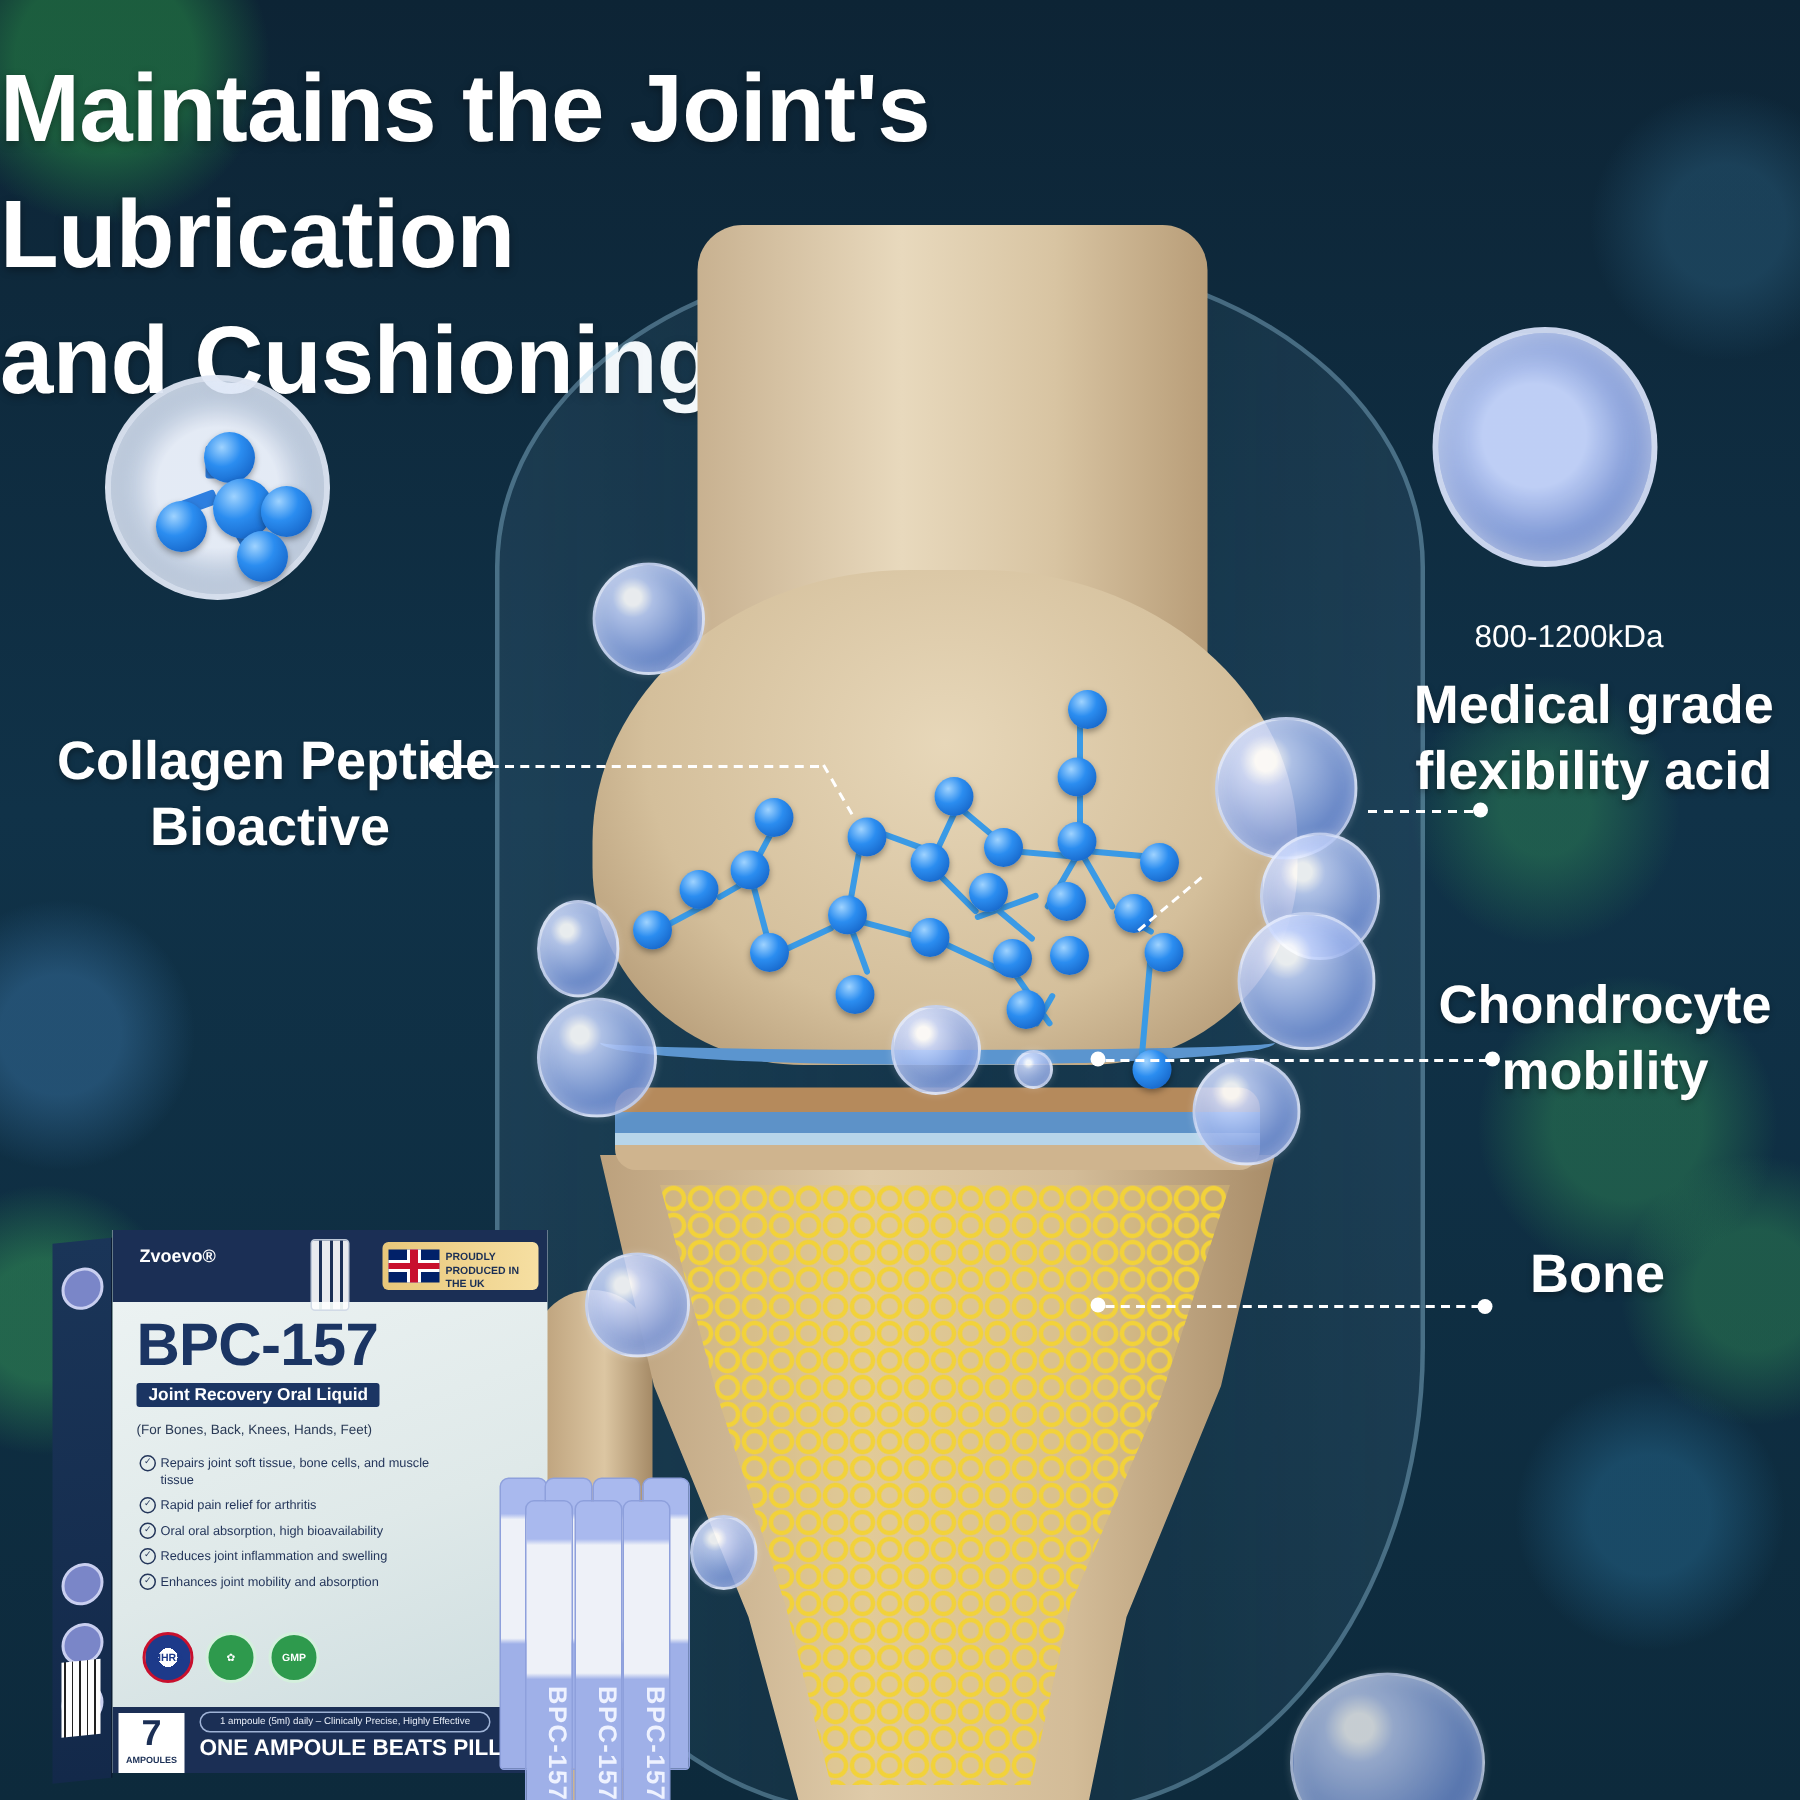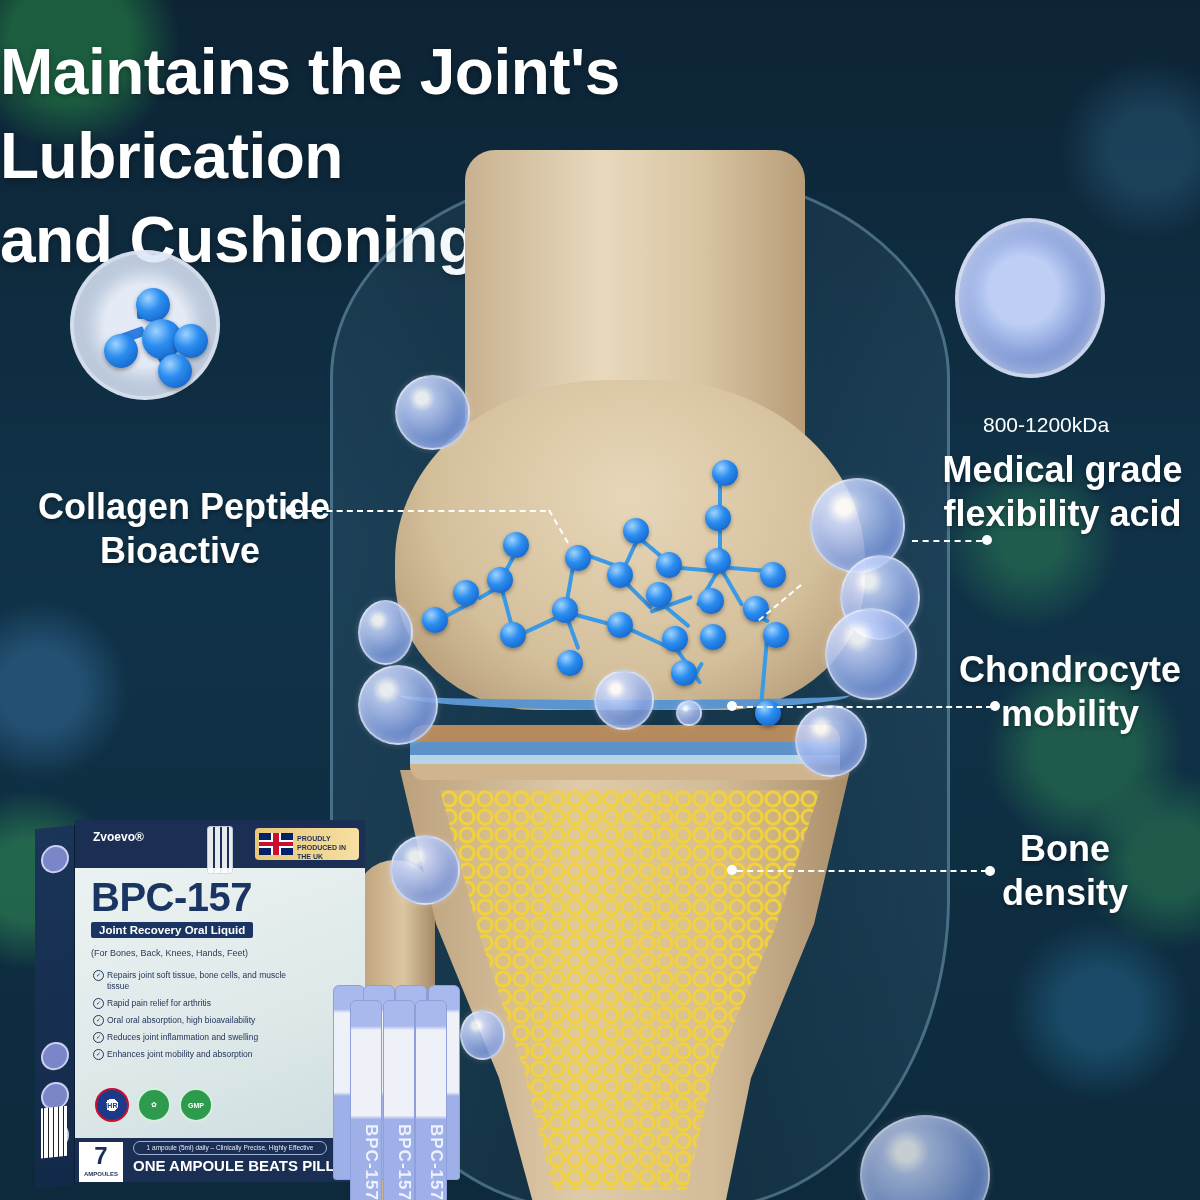--- a/index.html
+++ b/index.html
@@ -306,21 +306,20 @@
 <div class="label center" style="left:950px;top:648px;width:240px">
   <div>Chondrocyte</div>
   <div>mobility</div>
 </div>
 <div class="dot" style="left:727px;top:701px"></div>
 <div class="leader" style="left:737px;top:706px;width:255px"></div>
 <div class="dot" style="left:990px;top:701px"></div>
 
 <div class="label center" style="left:975px;top:827px;width:180px">
   <div>Bone</div>
-  <div>density</div>
 </div>
 <div class="dot" style="left:727px;top:865px"></div>
 <div class="leader" style="left:737px;top:870px;width:250px"></div>
 <div class="dot" style="left:985px;top:866px"></div>
 
 <div class="box-side">
   <div class="side-icon" style="top:18px"></div>
   <div class="side-icon" style="top:215px"></div>
   <div class="side-icon" style="top:255px"></div>
   <div class="side-icon" style="top:295px"></div>

